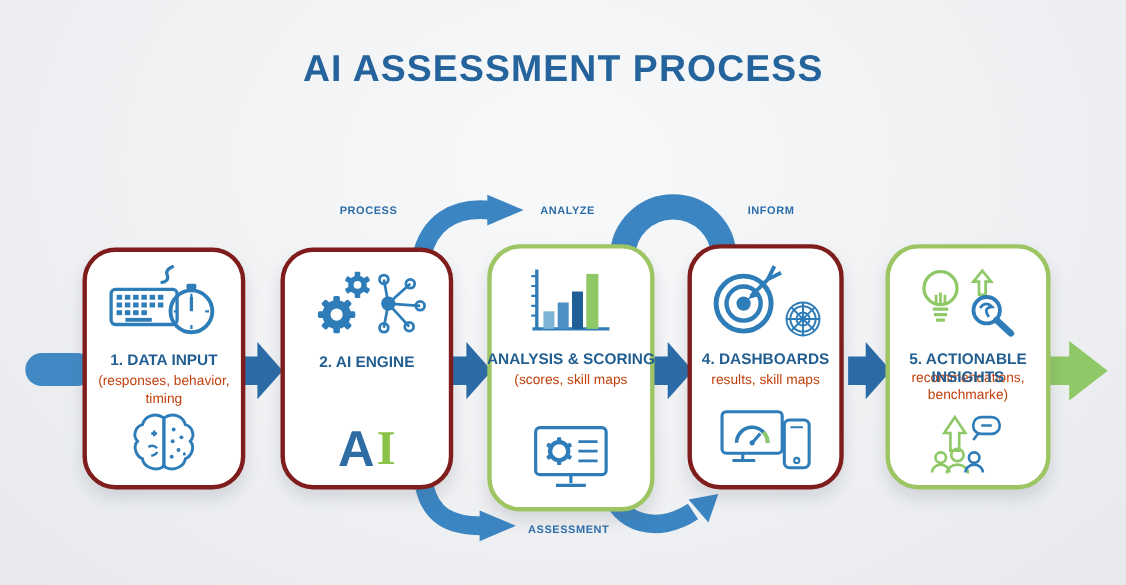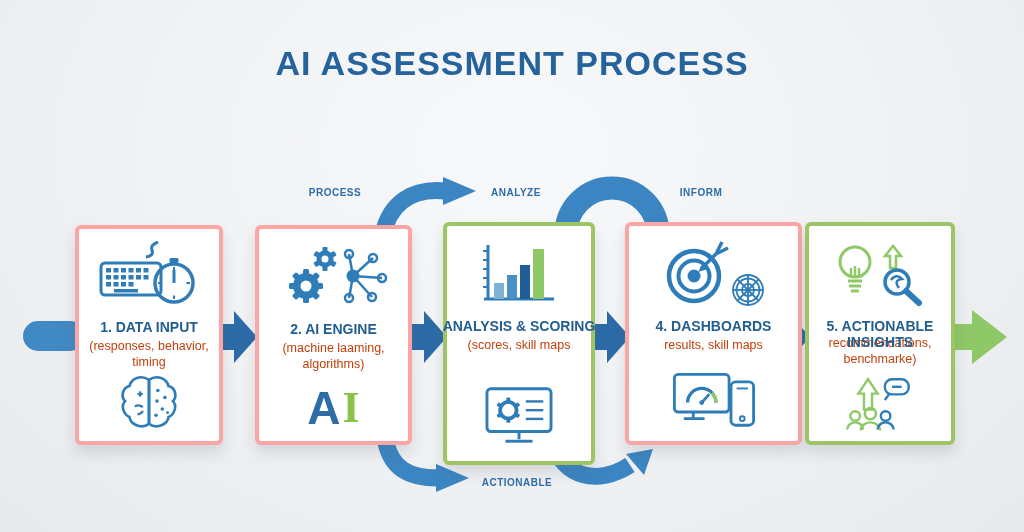--- a/index.html
+++ b/index.html
@@ -13,29 +13,29 @@
     position:absolute;left:512px;top:44px;transform:translateX(-50%);
     font-size:34px;font-weight:bold;letter-spacing:1px;color:#24639b;white-space:nowrap;
   }
   svg.flow-layer{position:absolute;left:0;top:0;z-index:1;}
   .flow-label{
     position:absolute;transform:translate(-50%,-50%);z-index:3;
     font-size:10px;font-weight:bold;letter-spacing:.5px;color:#2d6da9;white-space:nowrap;
   }
   .card{
     position:absolute;z-index:2;box-sizing:border-box;background:#ffffff;
-    border:4px solid #fca5a5;border-radius:6px;
+    border:4px solid #7f1d1d;border-radius:30px;
     box-shadow:0 8px 14px rgba(90,100,115,.18);
     display:flex;flex-direction:column;align-items:center;
   }
   .card.green{border-color:#9dc563;}
   .card1{left:75px;top:225px;width:148px;height:220px;}
   .card2{left:255px;top:225px;width:157px;height:220px;}
   .card3{left:443px;top:222px;width:152px;height:243px;}
-  .card4{left:625px;top:222px;width:177px;height:223px;}
+  .card4{left:625px;top:222px;width:142px;height:223px;}
   .card5{left:805px;top:222px;width:150px;height:223px;}
   .icon-top{height:72px;margin-top:12px;display:flex;align-items:center;justify-content:center;}
   .card-title{
     margin-top:8px;font-size:14px;font-weight:bold;color:#235e91;text-align:center;
     line-height:1.15;white-space:nowrap;position:relative;z-index:2;
   }
   .card-sub{
     margin-top:3px;font-size:12.5px;color:#c2410c;text-align:center;line-height:1.3;
   }
   .card5 .card-sub{margin-top:-15px;z-index:1;}
@@ -73,21 +73,21 @@
     <path d="M 386 443 C 392 468 408 478 438 478" stroke="#3a85c2" stroke-width="17" fill="none"></path>
     <polygon points="436,464 436,492 469,478" fill="#3a85c2"></polygon>
 
     <path d="M 554 443 C 562 477 598 486 630 465" stroke="#3a85c2" stroke-width="17" fill="none"></path>
     <polygon points="626,454 644,475 653,449" fill="#3a85c2"></polygon>
   </svg>
 
   <div class="flow-label" style="left:335px;top:192px">PROCESS</div>
   <div class="flow-label" style="left:516px;top:192px">ANALYZE</div>
   <div class="flow-label" style="left:701px;top:192px">INFORM</div>
-  <div class="flow-label" style="left:517px;top:482px">ACTIONABLE</div>
+  <div class="flow-label" style="left:517px;top:482px">ASSESSMENT</div>
 
   <div class="card card1">
     <div class="icon-top">
       <svg width="102" height="70" viewBox="0 0 102 70">
         <path d="M48 16 q8 -1 6 -7 q-2 -5 6 -8" class="stroke-b" stroke-width="3"></path>
         <rect x="3" y="22" width="60" height="32" rx="4" class="stroke-b" stroke-width="3"></rect>
         <g class="fill-b">
           <rect x="8" y="27" width="5" height="4.5"></rect>
             <rect x="15.5" y="27" width="5" height="4.5"></rect>
             <rect x="23" y="27" width="5" height="4.5"></rect>
@@ -204,23 +204,20 @@
         <g fill="#ffffff" class="stroke-b" stroke-width="2.5">
           <circle cx="70" cy="12" r="4"></circle>
             <circle cx="94" cy="16" r="4"></circle>
             <circle cx="103" cy="36" r="4"></circle>
           <circle cx="93" cy="55" r="4"></circle>
             <circle cx="70" cy="56" r="4"></circle>
         </g>
       </svg>
     </div>
     <div class="card-title">2. AI ENGINE</div>
-    <div class="card-sub">
-      <div>(machine laaming, algorithms)</div>
-    </div>
     <div class="icon-bottom">
       <div class="ai-logo">
         <span class="ai-a">A</span>
         <span class="ai-i">I</span>
       </div>
     </div>
   </div>
 
   <div class="card card3 green">
     <div class="icon-top">

